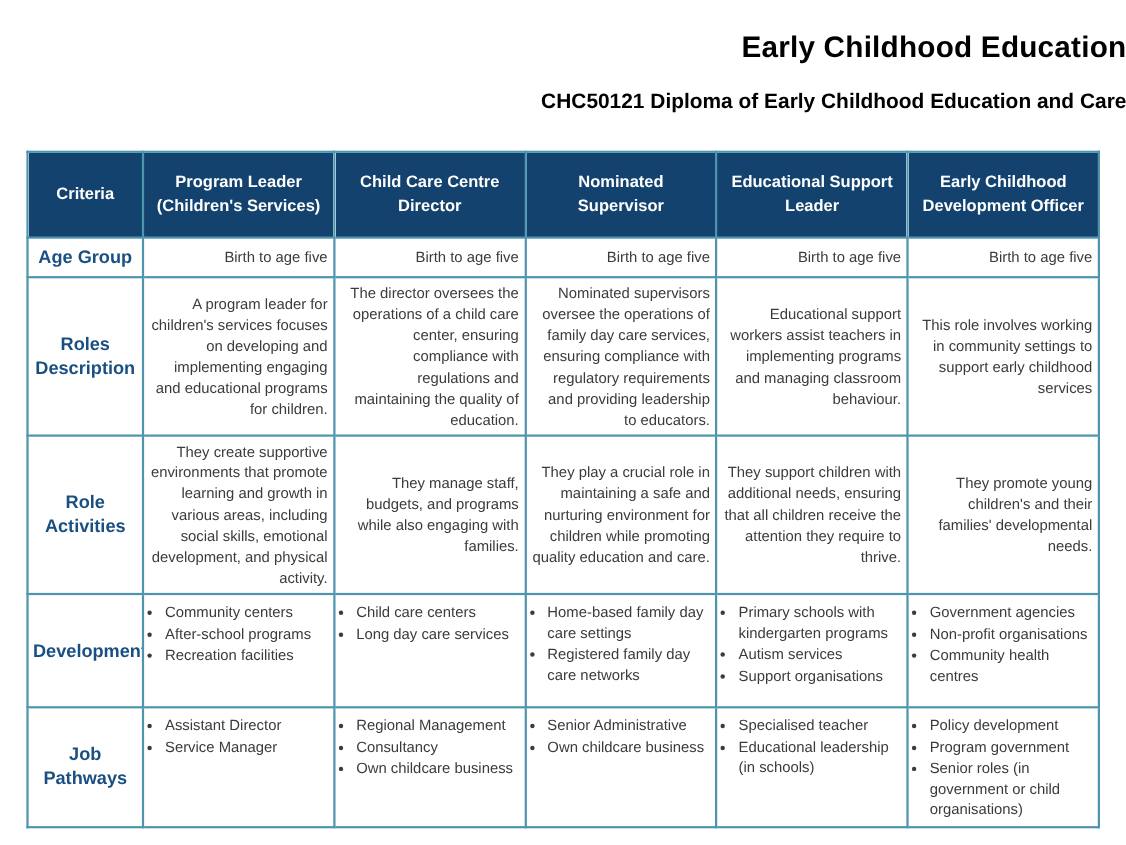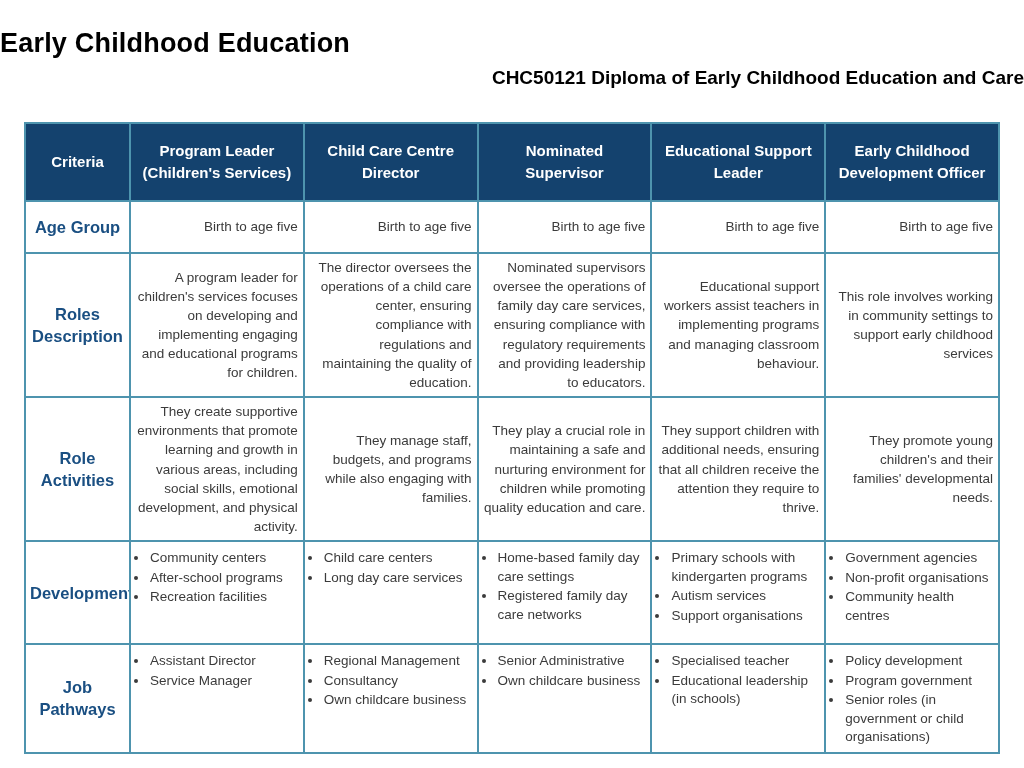--- a/index.html
+++ b/index.html
@@ -10,22 +10,22 @@
     width: 1024px;
     height: 768px;
     font-family: "Liberation Sans", "DejaVu Sans", sans-serif;
   }
   .page {
     width: 1024px;
     height: 768px;
     overflow: hidden;
   }
   .title {
-    margin: 28px 0 8px 0;
-    text-align: left;
+    margin: 28px 0 23px 0;
+    text-align: right;
     font-size: 27px;
     font-weight: bold;
     color: #000000;
     letter-spacing: 0.2px;
   }
   .subtitle {
     margin: 0;
     text-align: right;
     font-size: 19px;
     font-weight: bold;
@@ -83,21 +83,21 @@
   }
   .list-cell ul {
     margin: 0;
     padding-left: 18px;
   }
   .list-cell li {
     line-height: 1.37;
     padding-left: 1px;
     margin: 0 0 1px 0;
   }
-  tr.r-age td     { height: 52px; }
+  tr.r-age td     { height: 36px; }
   tr.r-roles td   { height: 138px; }
   tr.r-act td     { height: 140px; }
   tr.r-fac td     { height: 103px; }
   tr.r-job td     { height: 105px; }
 </style>
 </head>
 <body>
 
 <div class="page">
 

